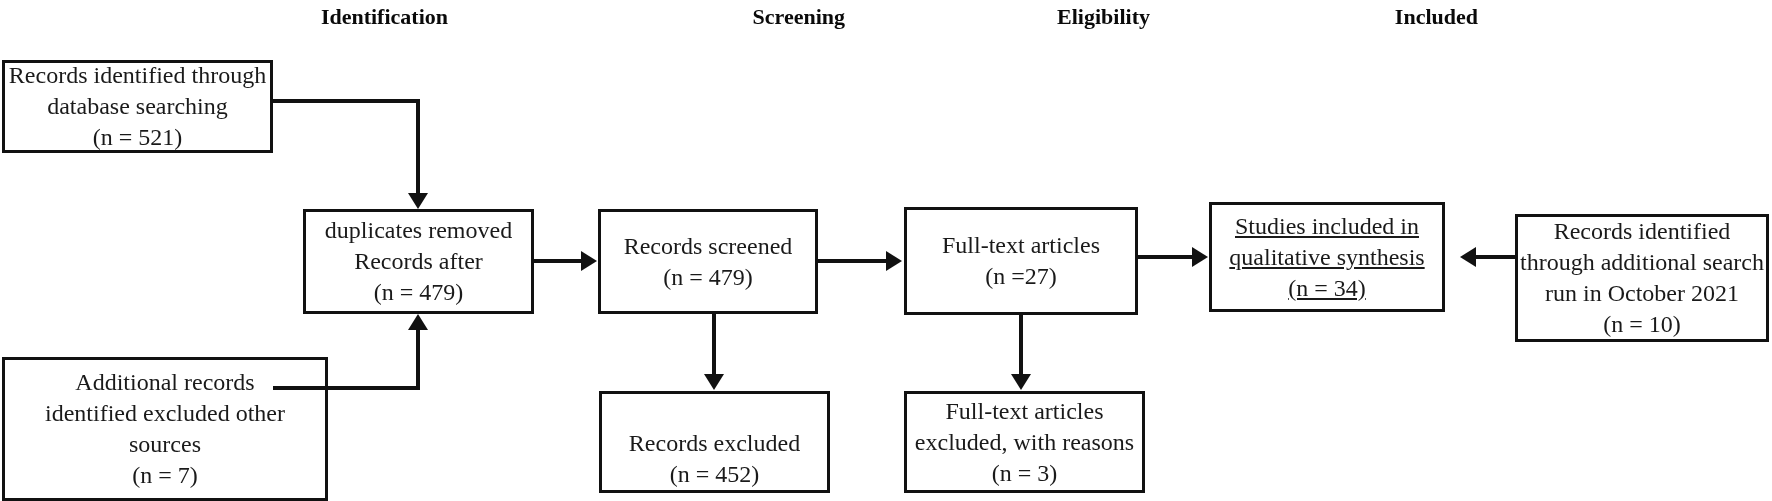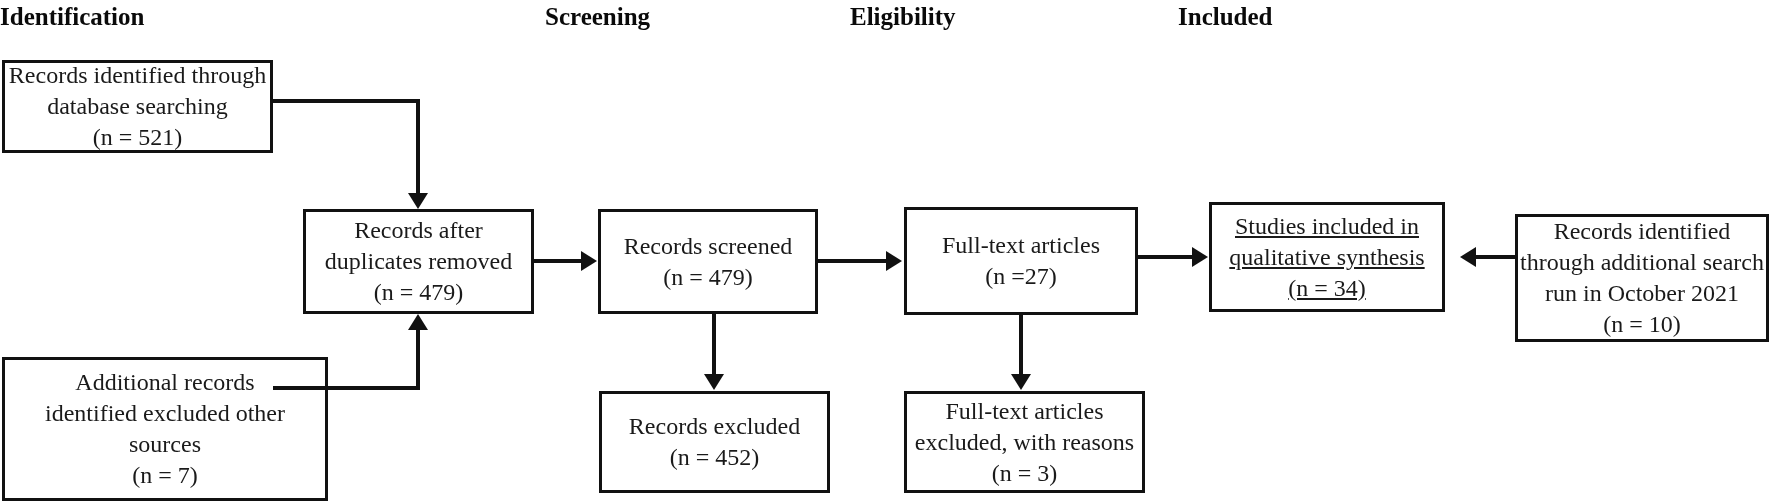--- a/index.html
+++ b/index.html
@@ -18,24 +18,24 @@
   #canvas {
     position: absolute;
     left: 0;
     top: 0;
     width: 1772px;
     height: 501px;
   }
   .stage-header {
     position: absolute;
     font-weight: bold;
-    font-size: 25px;
+    font-size: 22px;
     line-height: 30px;
     white-space: nowrap;
-    text-align: left;
+    text-align: right;
     color: #0a0a0a;
   }
   .node {
     position: absolute;
     box-sizing: border-box;
     border: 3px solid #111111;
     background: #ffffff;
     display: flex;
     flex-direction: column;
     align-items: center;
@@ -101,31 +101,31 @@
   </div>
 
   <div class="node" style="left:2px; top:357px; width:326px; height:144px;">
     <span class="ln">Additional records</span>
     <span class="ln">identified excluded other</span>
     <span class="ln">sources</span>
     <span class="ln">(n = 7)</span>
   </div>
 
   <div class="node" style="left:303px; top:209px; width:231px; height:105px;">
+    <span class="ln">duplicates removed</span>
     <span class="ln">Records after</span>
-    <span class="ln">duplicates removed</span>
     <span class="ln">(n = 479)</span>
   </div>
 
   <div class="node" style="left:598px; top:209px; width:220px; height:105px;">
     <span class="ln">Records screened</span>
     <span class="ln">(n = 479)</span>
   </div>
 
-  <div class="node" style="left:599px; top:391px; width:231px; height:102px;">
+  <div class="node" style="left:599px; top:391px; width:231px; height:102px;justify-content:flex-end;">
     <span class="ln">Records excluded</span>
     <span class="ln">(n = 452)</span>
   </div>
 
   <div class="node" style="left:904px; top:207px; width:234px; height:108px;">
     <span class="ln">Full-text articles</span>
     <span class="ln">(n =27)</span>
   </div>
 
   <div class="node" style="left:904px; top:391px; width:241px; height:102px;">

